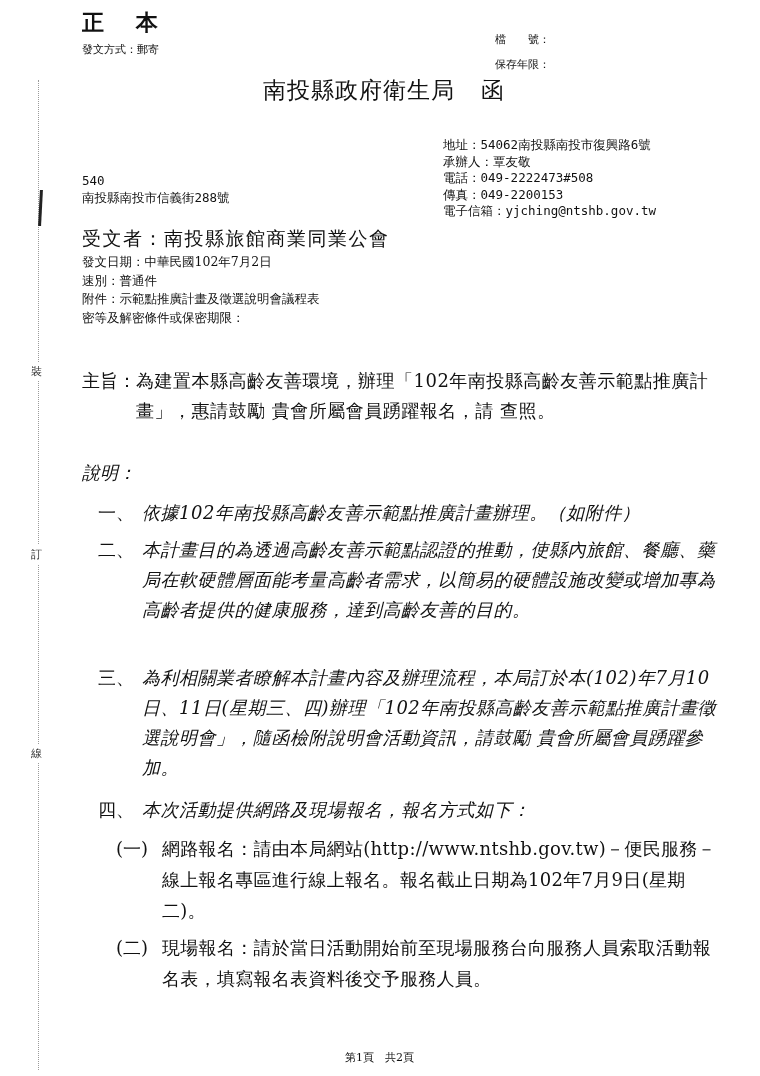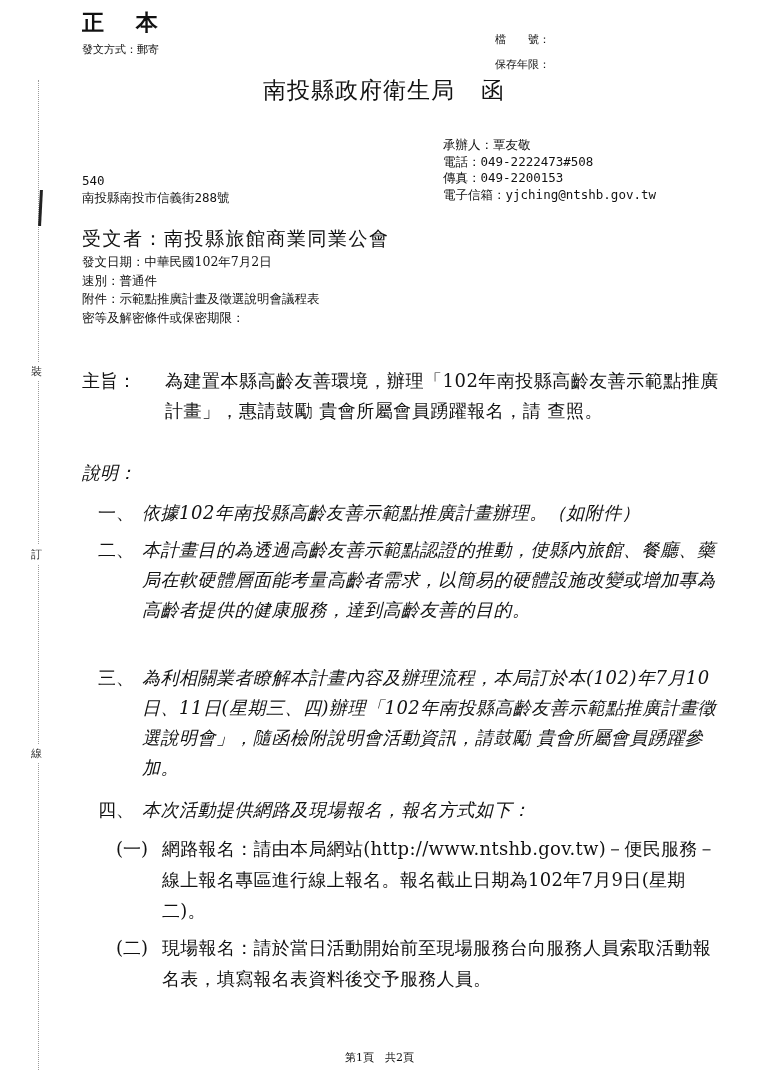--- a/index.html
+++ b/index.html
@@ -69,21 +69,20 @@
     .meta-block { left: 82px; top: 253px; font-size: 12.5px; line-height: 18.5px; }
     .meta-block div { white-space: nowrap; }
 
     .subject {
       position: absolute;
       left: 82px; top: 366px;
       width: 640px;
       font-size: 18px;
       line-height: 30px;
       display: flex;
-      gap: 29px;
     }
     .subject .label { flex: 0 0 auto; }
     .subject .body { flex: 1 1 auto; white-space: normal; letter-spacing: 0.5px; }
 
     .explain-heading { left: 82px; top: 461px; font-size: 18px; font-style: italic; }
 
     .item {
       position: absolute;
       left: 98px;
       width: 626px;
@@ -118,20 +117,21 @@
 
 <div class="abs copy-label">正 本</div>
 <div class="abs send-method">發文方式：郵寄</div>
 <div class="abs file-no">檔　　號：</div>
 <div class="abs retention">保存年限：</div>
 <div class="abs doc-title">
   <span>南投縣政府衛生局</span><span class="kind">函</span>
 </div>
 
 <div class="abs sender-block">
+  <div>地址：54062南投縣南投市復興路6號</div>
   <div>承辦人：覃友敬</div>
   <div>電話：049-2222473#508</div>
   <div>傳真：049-2200153</div>
   <div>電子信箱：yjching@ntshb.gov.tw</div>
 </div>
 
 <div class="abs recipient-addr">
   <div>540</div>
   <div>南投縣南投市信義街288號</div>
 </div>

